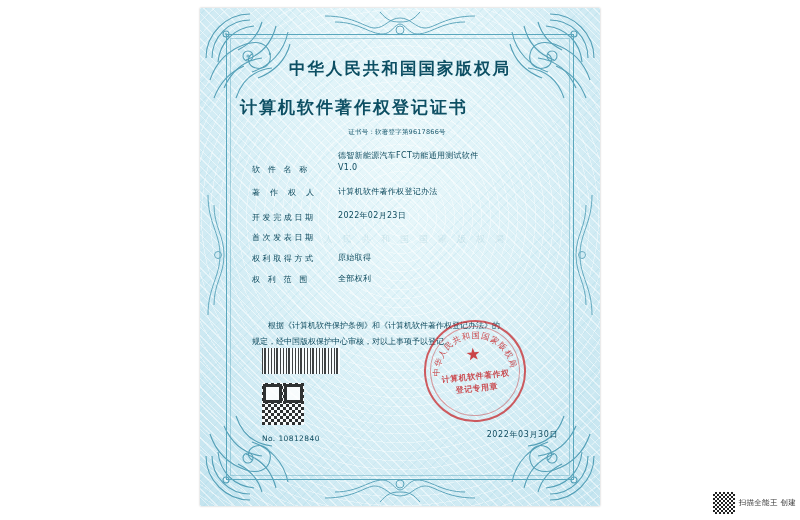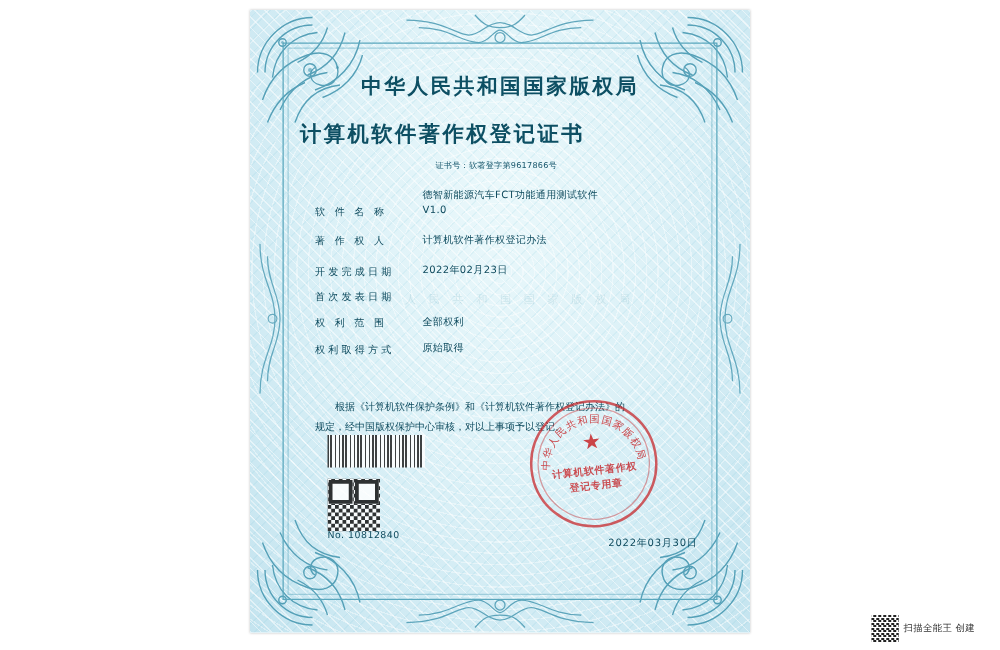--- a/index.html
+++ b/index.html
@@ -129,21 +129,21 @@
     width: 86px;
     flex: 0 0 86px;
     letter-spacing: 2.6px;
     white-space: nowrap;
   }
   .row .val {
     flex: 1 1 auto;
     letter-spacing: 0.3px;
     line-height: 1.55;
   }
-  .row.soft { margin-bottom: 12px; }
+  .row.soft { margin-bottom: 12px; font-family: Liberation Mono, monospace; }
   .row.tight { margin-bottom: 9px; }
 
   .paragraph {
     margin-top: 33px;
     padding: 0 6px 0 12px;
     font-size: 8px;
     color: #0f4b5e;
     line-height: 1.95;
     text-align: justify;
   }
@@ -179,21 +179,21 @@
     width: 13px; height: 13px;
     border: 3px solid #111;
     background: #fff;
   }
   .qr::before { left: 1px; top: 1px; }
   .qr::after  { right: 1px; top: 1px; }
 
   .docno {
     position: absolute;
     left: 22px;
-    bottom: 34px;
+    bottom: 23px;
     font-size: 7.5px;
     color: #0f4b5e;
     letter-spacing: 0.4px;
   }
 
   .dateline {
     position: absolute;
     right: 2px;
     bottom: 26px;
     font-size: 8px;
@@ -258,21 +258,21 @@
     text-align: center;
     font-size: 9px;
     color: rgba(40,120,145,0.13);
     letter-spacing: 10px;
     pointer-events: none;
   }
 
   
   .scan-badge {
     position: absolute;
-    right: 20px;
+    right: 4px;
     bottom: 6px;
     display: flex;
     align-items: center;
     gap: 4px;
   }
   .scan-badge .mini-qr {
     width: 22px;
     height: 22px;
     background:
       repeating-conic-gradient(from 0deg at 50% 50%, #222 0% 25%, #fff 0% 50%) 0 0/4px 4px;
@@ -428,26 +428,26 @@
           <div class="val">计算机软件著作权登记办法</div>
         </div>
         <div class="row tight">
           <div class="lbl">开发完成日期</div>
           <div class="val">2022年02月23日</div>
         </div>
         <div class="row tight">
           <div class="lbl">首次发表日期</div>
         </div>
         <div class="row tight">
+          <div class="lbl">权利取得方式</div>
+          <div class="val">原始取得</div>
+        </div>
+        <div class="row tight">
           <div class="lbl">权 利 范 围</div>
           <div class="val">全部权利</div>
-        </div>
-        <div class="row tight">
-          <div class="lbl">权利取得方式</div>
-          <div class="val">原始取得</div>
         </div>
       </div>
 
       <div class="paragraph">
         <span class="indent"></span><span>根据《计算机软件保护条例》和《计算机软件著作权登记办法》的</span><br>
         <span>规定，经中国版权保护中心审核，对以上事项予以登记。</span>
       </div>
 
       <div class="codes">
         <div class="barcode"></div>

